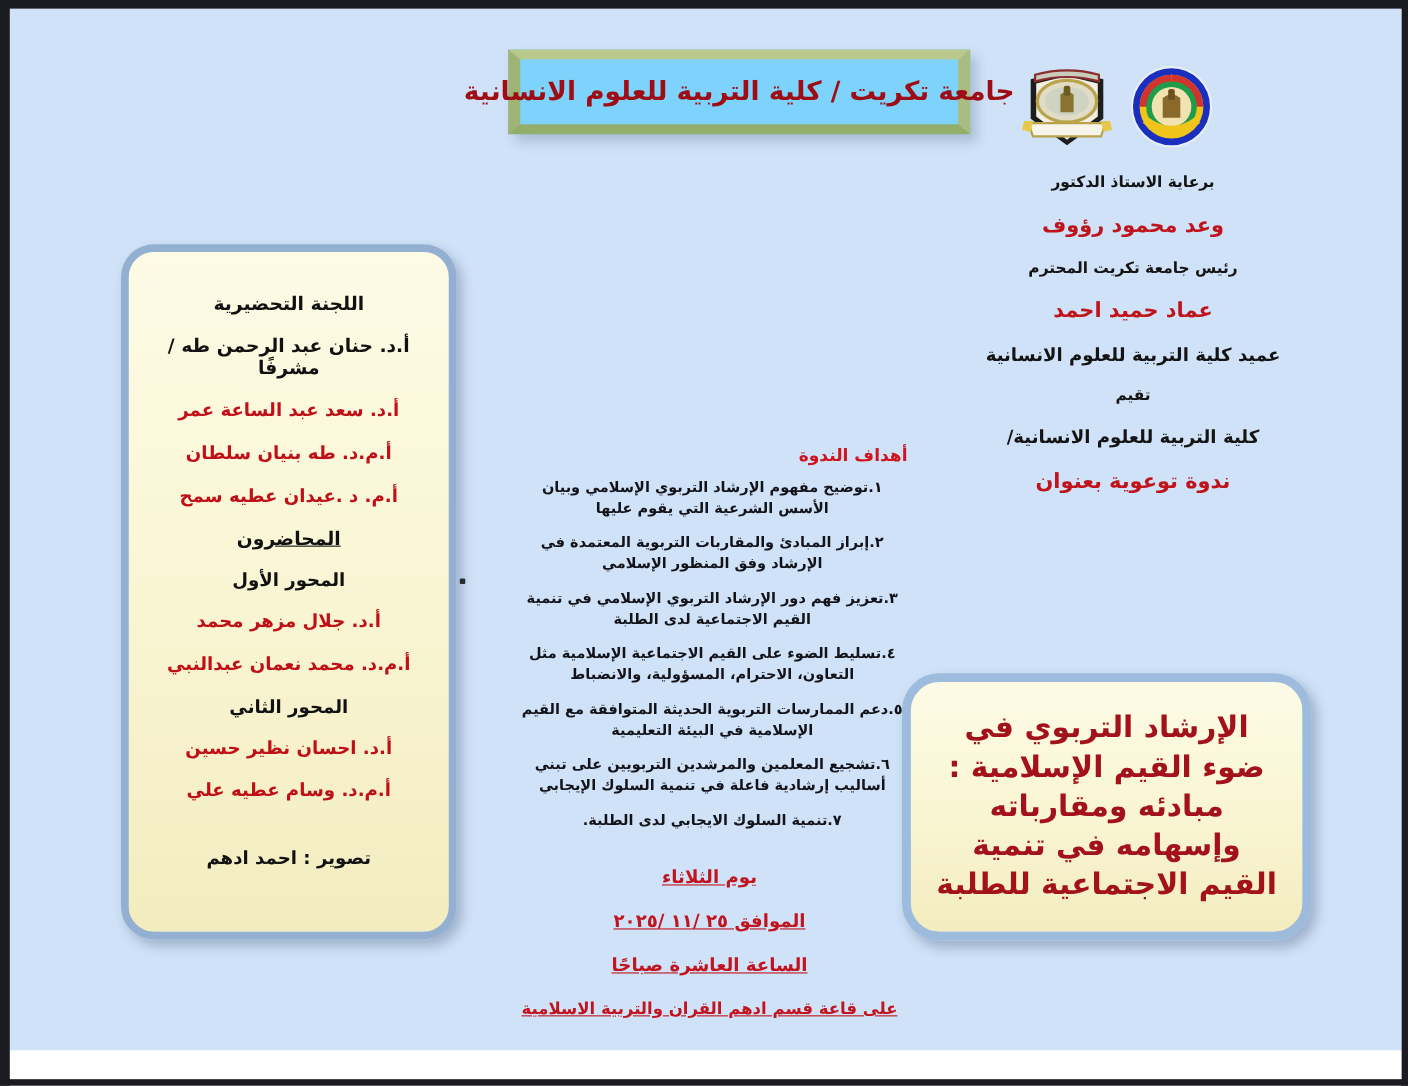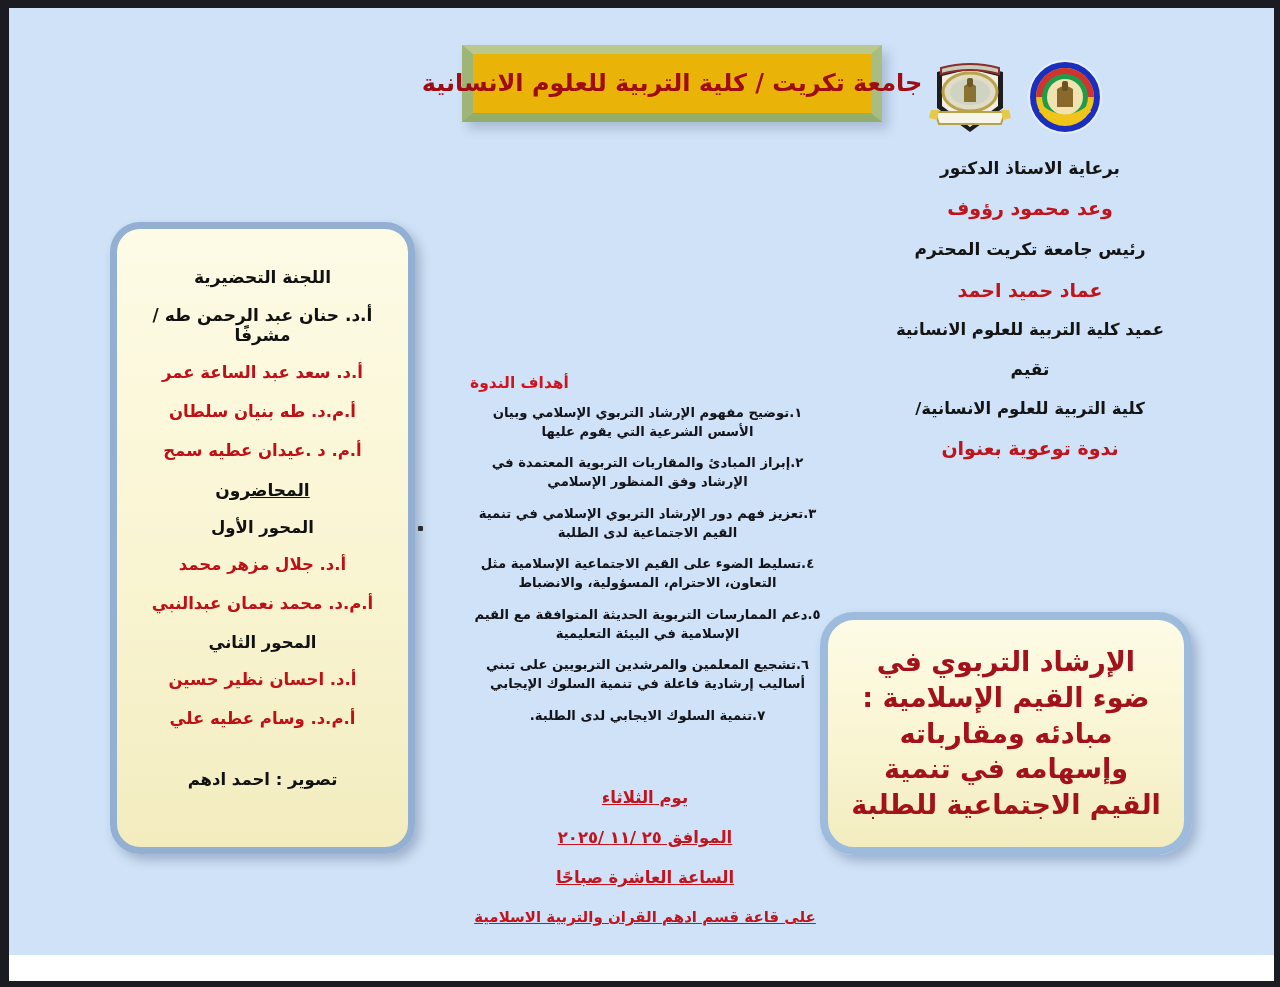--- a/index.html
+++ b/index.html
@@ -59,21 +59,21 @@
     background: #ffffff;
   }
 
   
   .banner {
     position: absolute;
     left: 462px;
     top: 45px;
     width: 420px;
     height: 77px;
-    background: #eab308;
+    background: #7dd3fc;
     border-top: 9px solid #b9c98e;
     border-bottom: 9px solid #93ad6a;
     border-left: 11px solid #9fb577;
     border-right: 11px solid #a9bd82;
     box-sizing: border-box;
     display: flex;
     align-items: center;
     justify-content: center;
     box-shadow: 6px 7px 10px rgba(60,80,110,0.25);
   }
@@ -190,22 +190,23 @@
   #objectives {
     position: absolute;
     left: 470px;
     top: 374px;
     width: 355px;
   }
   .obj-heading {
     color: #cf1420;
     font-size: 15.5px;
     font-weight: bold;
-    text-align: left;
+    text-align: right;
     margin-bottom: 12px;
+    margin-top: 31px;
   }
   .obj-item {
     color: #13131a;
     font-size: 13.2px;
     font-weight: bold;
     line-height: 1.42;
     text-align: center;
     margin-bottom: 13px;
   }
 
@@ -230,21 +231,21 @@
 
   
   #right-col {
     position: absolute;
     left: 880px;
     top: 158px;
     width: 300px;
     text-align: center;
   }
   .rc-line {
-    font-size: 17px;
+    font-size: 14px;
     font-weight: bold;
     line-height: 1.2;
     margin-bottom: 19px;
     color: #141414;
   }
   .rc-line.accent {
     color: #c0141c;
     font-size: 19px;
   }
   .rc-line.small {

